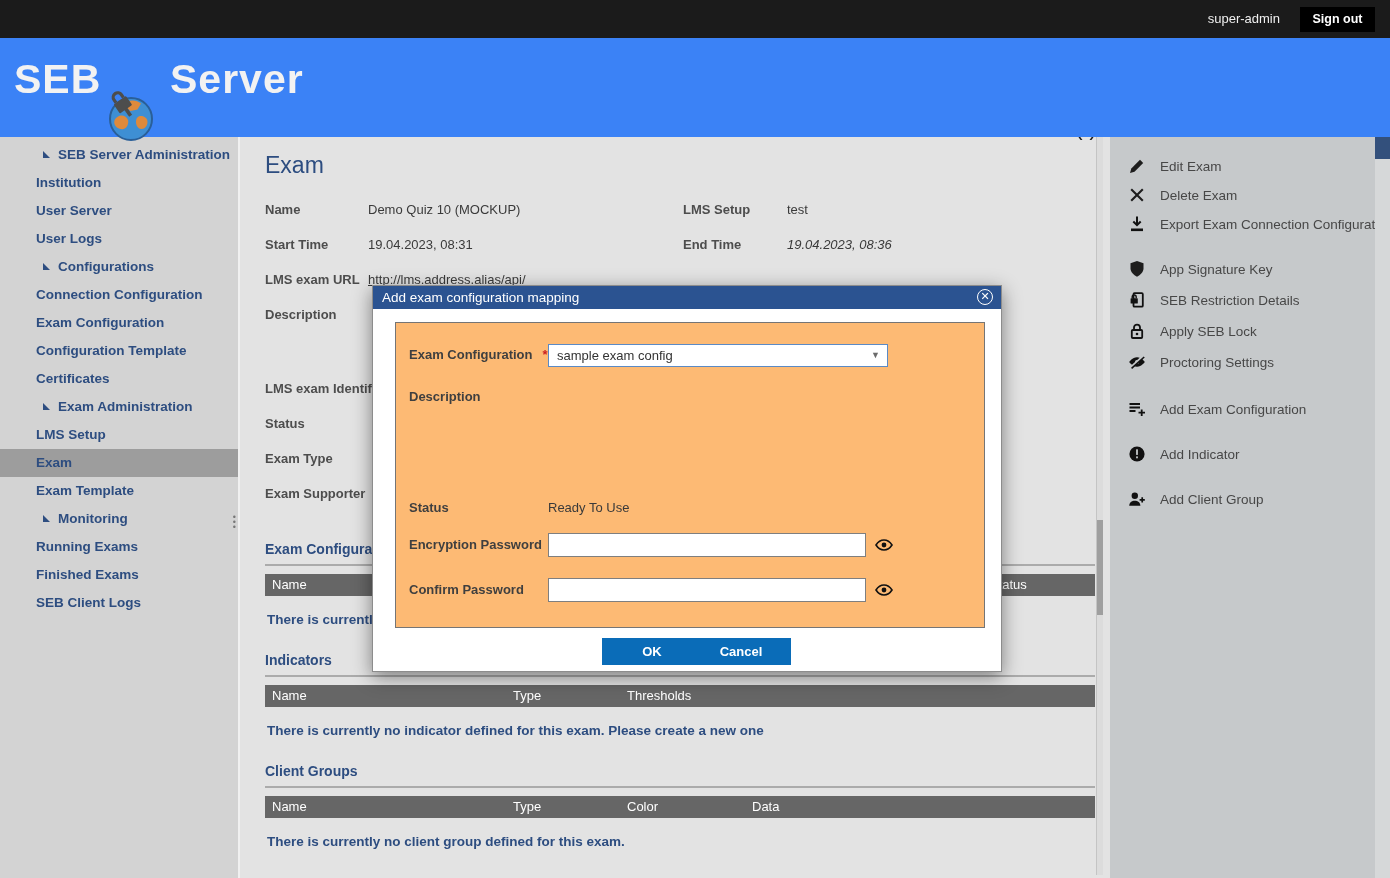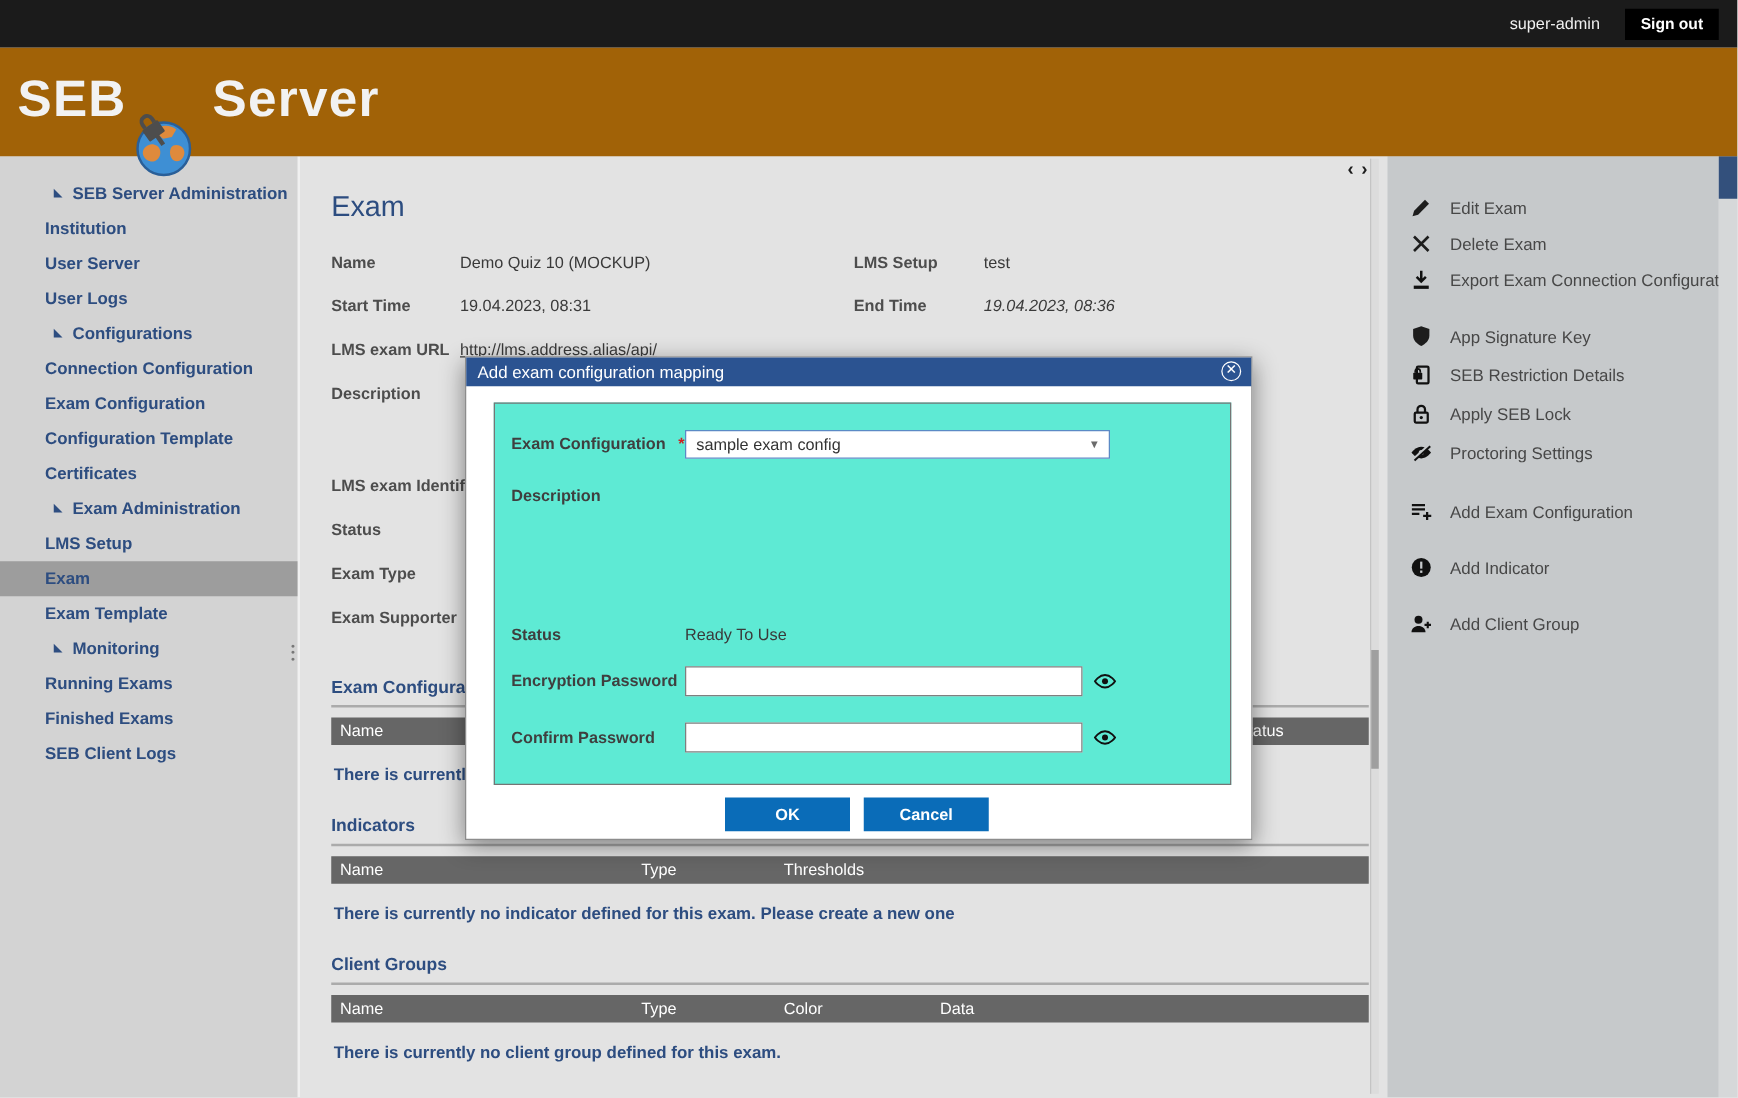--- a/index.html
+++ b/index.html
@@ -6,21 +6,21 @@
   html,body { width:1390px; height:878px; overflow:hidden; }
   body { font-family:"Liberation Sans", sans-serif; background:#e3e3e3; position:relative; }
 
   
   .topbar { position:absolute; left:0; top:0; width:1390px; height:38px; background:#1b1b1b; z-index:3; }
   .username { position:absolute; right:110px; top:11px; color:#efefef; font-size:13px; }
   .signout { position:absolute; right:15px; top:7px; width:75px; height:25px; background:#000000;
              color:#fff; font-size:12.5px; font-weight:bold; text-align:center; line-height:25px; cursor:pointer; }
 
   
-  .banner { position:absolute; left:0; top:38px; width:1390px; height:87px; background:#a16207; z-index:2; }
+  .banner { position:absolute; left:0; top:38px; width:1390px; height:99px; background:#3b82f6; z-index:2; }
   .brand-seb, .brand-server { position:absolute; top:18px; color:#f2f2f2; font-size:41px; font-weight:bold; letter-spacing:1px; }
   .brand-seb { left:14px; }
   .brand-server { left:170px; }
   .globe { position:absolute; left:103px; top:52px; }
 
   
   .lsidebar { position:absolute; left:0; top:125px; width:240px; height:753px; background:#d3d3d3; border-right:2px solid #f0f0f0; }
   .nav-item { position:relative; height:28px; line-height:28px; font-size:13.5px; font-weight:bold; color:#2d4d80;
               white-space:nowrap; cursor:pointer; }
   .nav-item.sect { padding-left:18px;margin-left:25px; }
@@ -54,21 +54,21 @@
   .rstrip { position:absolute; left:1375px; top:125px; width:15px; height:753px; background:#d6d8d9; }
   .rstrip-blue { position:absolute; left:0; top:0; width:15px; height:34px; background:#33507c; }
 
   
   .dialog { position:absolute; left:372px; top:285px; width:630px; height:387px; background:#fff;
             border:1px solid #8c8c8c; box-shadow:0 5px 18px rgba(0,0,0,.45); z-index:10; }
   .dlg-titlebar { position:absolute; left:0; top:0; width:100%; height:23px; background:#2b5391; }
   .dlg-title { position:absolute; left:9px; top:0; line-height:23px; color:#fff; font-size:13.5px; }
   .dlg-close { position:absolute; right:8px; top:3px; width:16px; height:16px; border:1.5px solid #fff; border-radius:50%;
                color:#fff; font-size:11px; line-height:13px; text-align:center; cursor:pointer; }
-  .fieldset { position:absolute; left:22px; top:36px; width:590px; height:306px; border:1px solid #757575; background:#5eead4; }
+  .fieldset { position:absolute; left:22px; top:36px; width:590px; height:306px; border:1px solid #757575; background:#fdba74; }
   .dlbl { position:absolute; font-size:13px; font-weight:bold; color:#3f3f3f; white-space:nowrap; }
   .dval { position:absolute; font-size:13px; color:#3a3a3a; white-space:nowrap; }
   .req { color:#cc2222; font-weight:bold; margin-left:10px; }
   .dselect { position:absolute; left:152px; top:21px; width:340px; height:23px; border:1px solid #5b8ac5; background:#fff;
              font-size:13px; color:#333; line-height:21px; padding-left:8px; cursor:pointer; }
   .dcaret { position:absolute; right:7px; top:0; color:#6b6b6b; font-size:9px; line-height:21px; }
   .dinput { position:absolute; left:152px; width:318px; height:24px; border:1px solid #7f7f7f; background:#fff;
             font-size:13px; padding:0 6px; font-family:"Liberation Sans", sans-serif; }
   .eye { position:absolute; left:479px; width:18px; height:18px; cursor:pointer; }
   .dbtn { position:absolute; top:352px; width:100px; height:27px; background:#0a6cb8; color:#fff; font-size:13px;
@@ -287,15 +287,15 @@
 
     <div class="dlbl" style="left:13px; top:259px;">Confirm Password</div>
     <input class="dinput" style="top: 255px;" type="password">
     <span class="eye" style="top:258px;">
       <svg viewBox="0 0 18 18">
           <path d="M1 9s3.2-5 8-5 8 5 8 5-3.2 5-8 5-8-5-8-5z" fill="none" stroke="#111" stroke-width="1.6"></path>
           <circle cx="9" cy="9" r="2.4" fill="#111"></circle>
         </svg>
     </span>
   </div>
-  <div class="dbtn" style="left:207px;">OK</div>
+  <div class="dbtn" style="left:229px;">OK</div>
   <div class="dbtn" style="left:318px;">Cancel</div>
 </div>
 
 </body></html>

